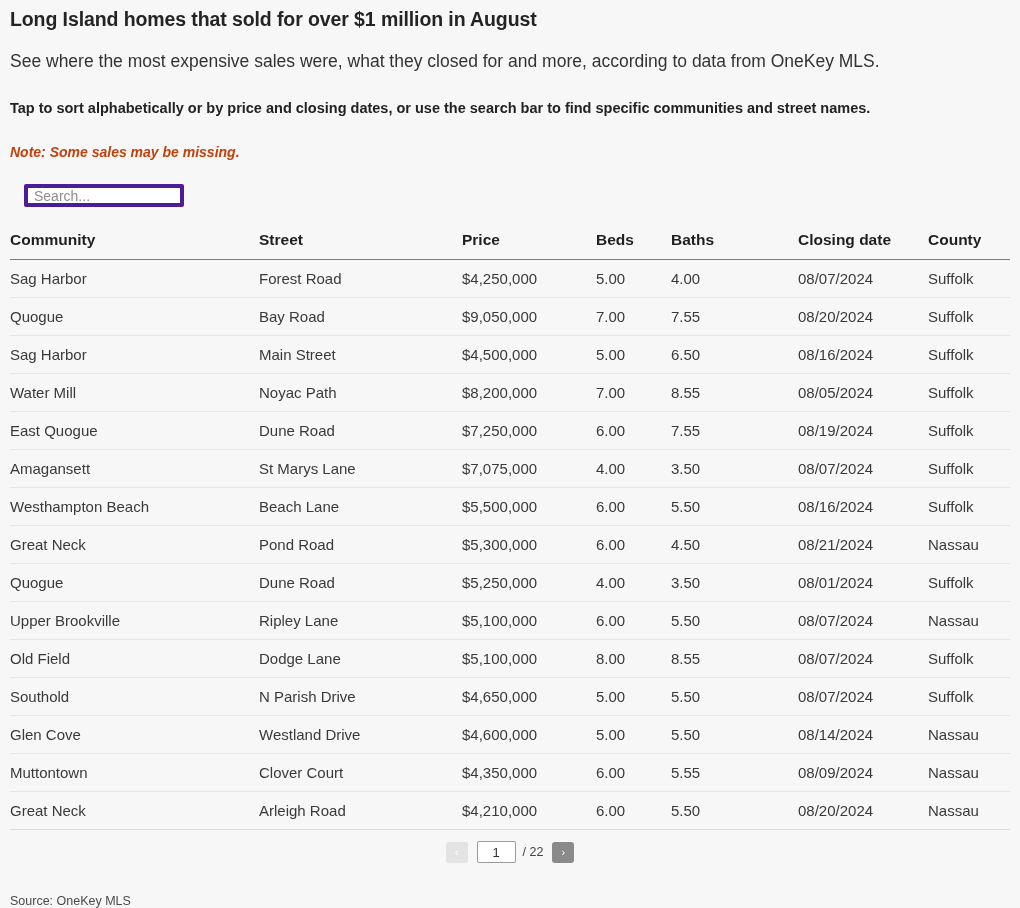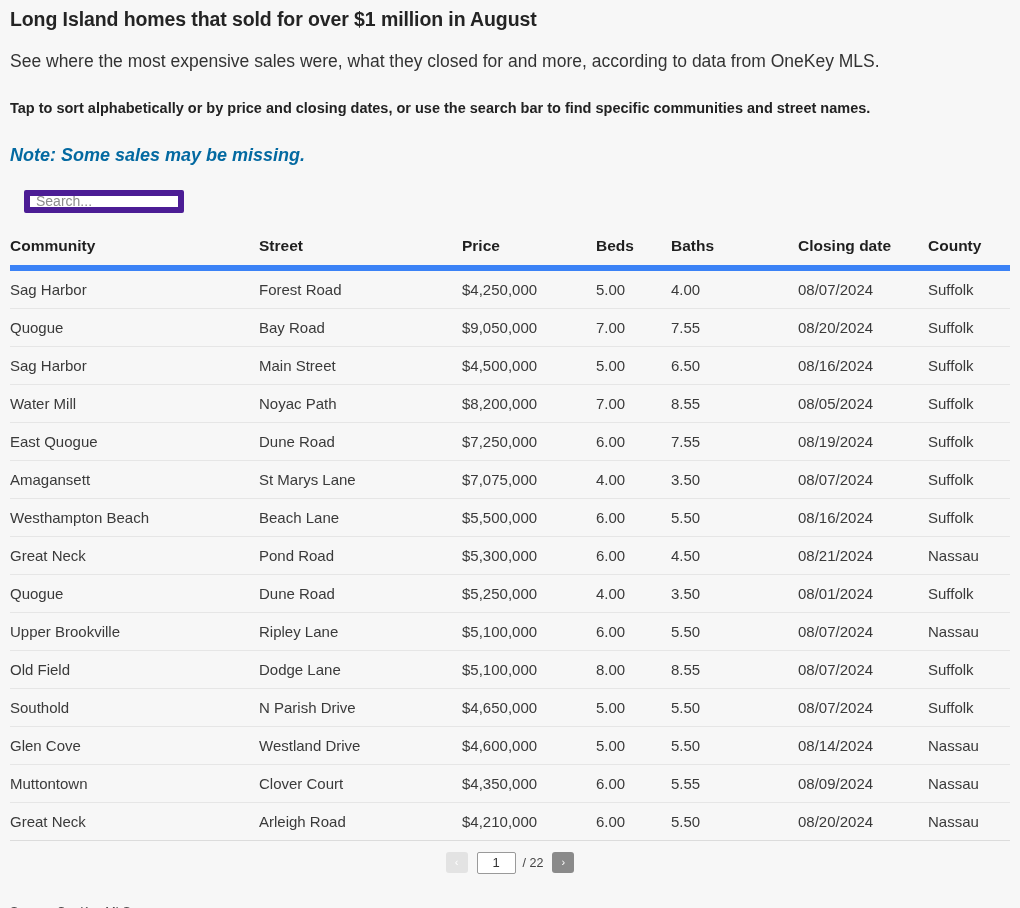--- a/index.html
+++ b/index.html
@@ -40,41 +40,41 @@
     max-width: 1000px;
   }
   .instruction {
     font-size: 14.5px;
     font-weight: bold;
     line-height: 1.4;
     color: #222222;
     margin: 24px 0 0 0;
   }
   .note {
-    font-size: 18px;
+    font-size: 14px;
     font-weight: bold;
     font-style: italic;
     line-height: 1.4;
-    color: #0369a1;
+    color: #c2410c;
     margin: 24px 0 0 0;
   }
 
   
   .search-wrap {
     margin: 22px 0 0 14px;
   }
   input.search-input {
     width: 160px;
     height: 23px;
     padding: 2px 6px;
     font-family: "Liberation Sans", "DejaVu Sans", sans-serif;
     font-size: 14px;
     color: #333;
     background: #ffffff;
-    border: 6px solid #4c1d95;
+    border: 4px solid #4c1d95;
     border-radius: 2px;
     outline: none;
   }
   input.search-input::placeholder {
     color: #8d8d8d;
     opacity: 1;
   }
 
   
   .table-wrap {
@@ -85,21 +85,21 @@
     border-collapse: collapse;
     table-layout: fixed;
     font-size: 15px;
   }
   table.data th {
     text-align: left;
     font-weight: bold;
     font-size: 15.5px;
     color: #1f1f1f;
     padding: 4px 0 10px 0;
-    border-bottom: 6px solid #3b82f6;
+    border-bottom: 1px solid #3b82f6;
     cursor: pointer;
     white-space: nowrap;
     margin-top: 12px;
   }
   table.data td {
     text-align: left;
     font-weight: normal;
     font-size: 15px;
     color: #3a3a3a;
     padding: 10px 0 10px 0;

